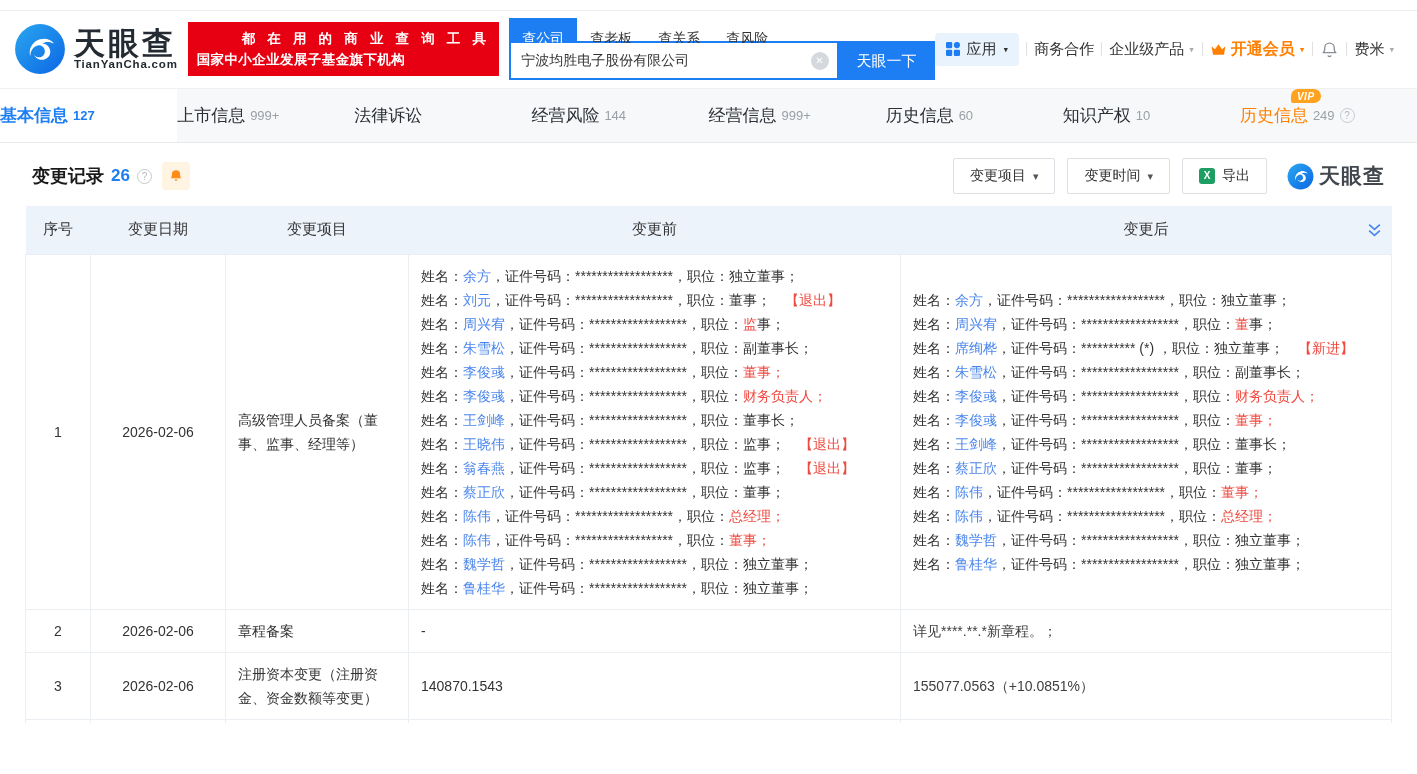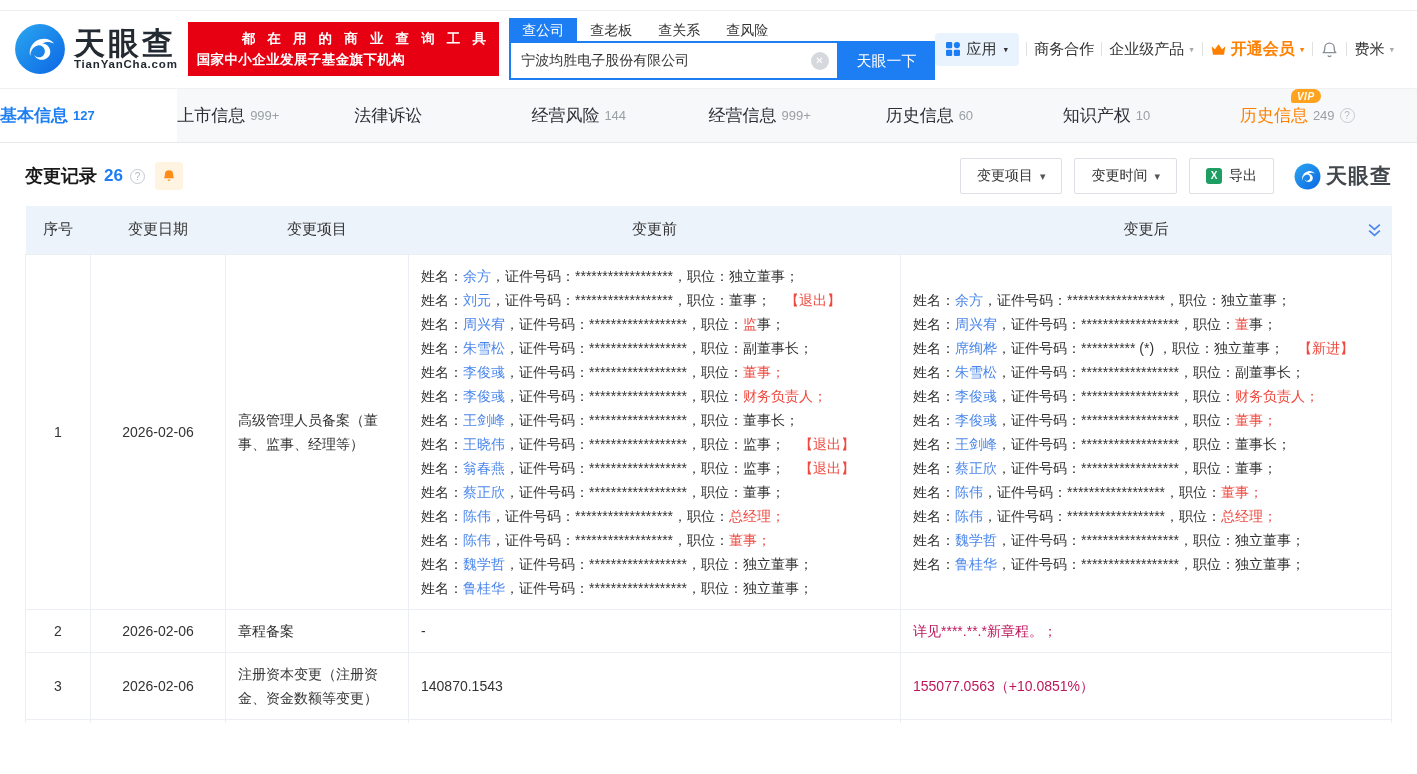--- a/index.html
+++ b/index.html
@@ -14,21 +14,21 @@
   .brand-col { display:flex; flex-direction:column; line-height:1; }
   .brand-cn { font-size:31px; font-weight:bold; color:#242a32; letter-spacing:3px; }
   .brand-en { font-size:11.5px; font-weight:bold; color:#242a32; letter-spacing:.8px; margin-top:0; }
   .banner { margin-left:10px; background:#e60012; color:#fff; padding:6px 9px; font-weight:bold;
     font-size:13.5px; line-height:21px; white-space:nowrap; }
   .banner .l1 { letter-spacing:4.2px;margin-left:45px; }
   .banner .l2 { letter-spacing:.4px; }
 
   .search-area { margin-left:10px; width:455px; }
   .search-tabs { display:flex; height:25px; border-bottom:2px solid #1c7ef2; }
-  .search-tab { padding:0 13px; line-height:25px; font-size:14px; color:#333; cursor:pointer; }
+  .search-tab { padding:8px 13px; line-height:25px; font-size:14px; color:#333; cursor:pointer; }
   .search-tab.active { background:#1c7ef2; color:#fff; }
   .search-row { display:flex; height:37px; }
   .search-input-wrap { flex:1; position:relative; border:2px solid #1c7ef2; border-top:none; background:#fff; }
   .search-input-wrap input { width:100%; height:100%; border:none; outline:none; padding:0 34px 0 10px;
     font-size:14px; color:#333; font-family:inherit; }
   .clear-icon { position:absolute; right:8px; top:50%; transform:translateY(-50%); width:18px; height:18px;
     background:#d5d8dc; color:#fff; border-radius:50%; font-size:10px; line-height:18px; text-align:center; cursor:pointer; }
   .search-btn { width:96px; background:#1c7ef2; color:#fff; font-size:15px; border:none; cursor:pointer; font-family:inherit; }
 
   .top-nav { margin-left:auto; display:flex; align-items:center; gap:7px; white-space:nowrap;font-family:Liberation Mono, monospace; }
@@ -49,21 +49,21 @@
   .tab-count { font-size:13px; color:#9aa0a6; font-weight:normal; }
   .tab.active .tab-count { color:#1c7ef2; font-weight:bold; }
   .tab.history { color:#ff8000; }
   .tab-inner { position:relative; display:flex; align-items:center; gap:5px; }
   .vip-badge { position:absolute; top:-15px; right:34px; background:#ffa21e; color:#fff; font-size:10px;
     font-style:italic; font-weight:bold; padding:1.5px 6px; border-radius:7px 7px 7px 2px; letter-spacing:.5px; }
   .help-circle { width:15px; height:15px; border:1px solid #c6cacf; border-radius:50%; color:#b3b8be;
     font-size:10px; line-height:14px; text-align:center; cursor:pointer; flex:none; }
 
   
-  .section-row { display:flex; align-items:center; margin:15px 25px 12px; height:36px; }
+  .section-row { display:flex; align-items:center; margin:15px 32px 12px; height:36px; }
   .section-title { font-size:18px; font-weight:bold; color:#1a1a1a; }
   .section-count { font-size:17px; font-weight:bold; color:#1c7ef2; margin:0 7px 0 7px; }
   .bell-chip { width:28px; height:28px; background:#fff4e2; border-radius:4px; display:flex;
     align-items:center; justify-content:center; margin-left:10px; cursor:pointer; }
   .section-right { margin-left:auto; display:flex; align-items:center; gap:12px; }
   .btn { height:36px; padding:0 16px; background:#fff; border:1px solid #dcdfe3; border-radius:2px;
     font-size:14px; color:#333; display:flex; align-items:center; gap:7px; cursor:pointer; font-family:inherit; }
   .btn .caret { color:#555; }
   .excel-icon { width:16px; height:16px; background:#1e9e62; color:#fff; border-radius:3px;
     font-size:10px; font-weight:bold; line-height:16px; text-align:center; }
@@ -76,21 +76,21 @@
   table { width:100%; border-collapse:collapse; table-layout:fixed; }
   thead th { background:#edf3fb; height:48px; font-weight:normal; font-size:15px; color:#333;
     text-align:center; position:relative; }
   tbody td { border:1px solid #ebeef2; font-size:14px; color:#333; vertical-align:middle;
     padding:9px 12px; line-height:24px; }
   td.center { text-align:center; padding-left:4px; padding-right:4px; }
   .chevron-btn { position:absolute; right:10px; top:50%; transform:translateY(-50%); cursor:pointer; line-height:0; }
   .pline { word-break:break-all; }
   .lnk { color:#4b86ec; cursor:pointer; }
   .hl { color:#f0483e; }
-  .red-text { color:#be185d;margin-top:40px; }
+  .red-text { color:#404040;margin-top:40px; }
   tr.partial td { height:4px; padding:0; border-bottom:none; }
 </style>
 </head>
 <body>
 
 <svg width="0" height="0" style="position:absolute">
   <defs>
     <linearGradient id="tycg" x1="0" y1="0" x2="1" y2="1">
       <stop offset="0" stop-color="#2aa7f0"></stop>
         <stop offset="1" stop-color="#0c66e4"></stop>

